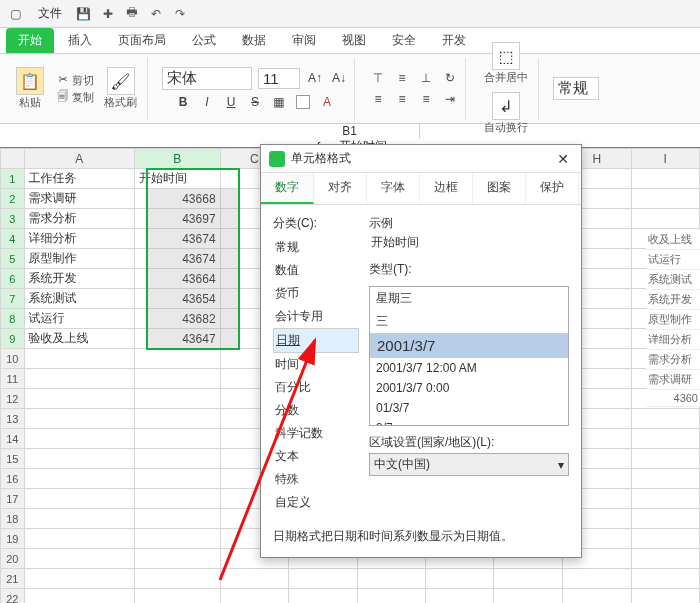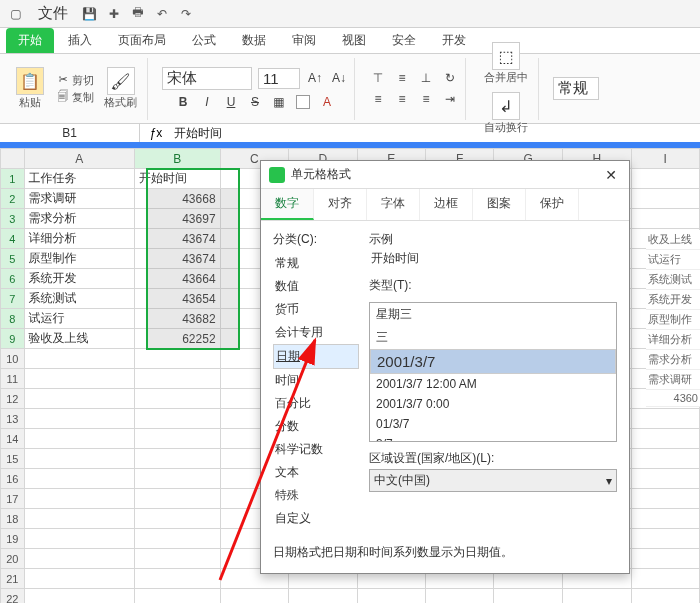--- a/index.html
+++ b/index.html
@@ -1,39 +1,39 @@
 <!DOCTYPE html>
 <html><head>
 <meta charset="utf-8">
 <style>
 * { box-sizing: border-box; margin: 0; padding: 0; font-family: "Microsoft YaHei", "SimSun", sans-serif; }
 body { background: #fff; width: 700px; height: 603px; overflow: hidden; font-size: 12px; color: #333; position: relative; }
 
 .titlebar { background: #f4f4f4; height: 28px; display: flex; align-items: center; border-bottom: 1px solid #d0d0d0; padding: 0 6px; gap: 4px; }
 .titlebar .tb-btn { width: 20px; height: 20px; display: flex; align-items: center; justify-content: center; color: #555; }
-.titlebar .file-menu { padding: 0 8px; font-size: 15px; cursor: pointer; }
+.titlebar .file-menu { padding: 0 8px; font-size: 12px; cursor: pointer; }
 
 .ribbon-tabs { height: 26px; display: flex; align-items: center; border-bottom: 1px solid #d0d0d0; padding-left: 6px; gap: 2px; }
 .ribbon-tab { padding: 4px 12px; font-size: 12px; color: #444; cursor: pointer; border-radius: 4px 4px 0 0; }
 .ribbon-tab.active { background: #27c24c; color: #fff; }
 
 .ribbon { height: 70px; background: #fafafa; border-bottom: 1px solid #d0d0d0; display: flex; align-items: center; padding: 4px 6px; gap: 8px; }
 .rgroup { display: flex; flex-direction: column; gap: 3px; align-items: center; padding: 0 6px; border-right: 1px solid #e0e0e0; height: 62px; justify-content: center; }
 .rgroup:last-child { border-right: none; }
 .r-row { display: flex; gap: 6px; align-items: center; }
 .r-sm { font-size: 11px; color: #555; }
 .r-ico { width: 18px; height: 18px; display: inline-flex; align-items: center; justify-content: center; color: #444; }
 .paste-big { display: flex; flex-direction: column; align-items: center; padding: 2px 4px; }
 .paste-big .ico { width: 28px; height: 28px; background: #ffe9a8; border: 1px solid #ccc; display: flex; align-items: center; justify-content: center; font-size: 16px; }
 .sel { border: 1px solid #ccc; background: #fff; font-size: 15px; padding: 1px 4px; }
 .font-select { width: 90px; }
 .size-select { width: 42px; }
 .swatch { width: 14px; height: 14px; border: 1px solid #999; display: inline-block; vertical-align: middle; }
 
-.cellref-bar { height: 24px; border-bottom: 6px solid #3b82f6; display: flex; align-items: center; }
+.cellref-bar { height: 24px; border-bottom: 1px solid #3b82f6; display: flex; align-items: center; flex-direction: column; }
 .cellref { width: 140px; border-right: 1px solid #d0d0d0; height: 100%; display: flex; align-items: center; justify-content: center; font-size: 12px; }
 .fx-area { display: flex; align-items: center; gap: 10px; padding: 0 8px; flex: 1; }
 .fx-ico { width: 16px; height: 16px; display: inline-flex; align-items: center; justify-content: center; color: #000000; }
 .formula { font-size: 12px; color: #222; }
 
 .sheet { position: absolute; top: 148px; left: 0; right: 0; bottom: 0; }
 .grid { border-collapse: collapse; font-size: 12px; }
 .grid th, .grid td { border: 1px solid #d6d6d6; }
 .col-hdr { background: #f0f0f0; color: #555; text-align: center; font-weight: normal; height: 20px; }
 .row-hdr { background: #f0f0f0; color: #555; text-align: center; font-weight: normal; width: 26px; height: 20px; font-size: 11px; }
@@ -41,21 +41,21 @@
 td.cell { padding: 0 4px; height: 20px; white-space: nowrap; }
 .colA { width: 120px; }
 .colB { width: 92px; }
 .colOther { width: 82px; }
 .num { text-align: right; }
 
 .sel-range { position: absolute; border: 2px solid #1aab40; pointer-events: none; }
 .sel-fill { position: absolute; background: rgba(150,150,150,0.22); pointer-events: none; }
 .sel-hdr-active { background: #d7f3de !important; color: #1b7a35; }
 
-.dialog { position: absolute; top: 160px; left: 260px; width: 370px; background: #fff; border: 1px solid #888; box-shadow: 0 4px 10px rgba(0,0,0,.25); z-index: 50; }
+.dialog { position: absolute; top: 144px; left: 260px; width: 322px; background: #fff; border: 1px solid #888; box-shadow: 0 4px 10px rgba(0,0,0,.25); z-index: 50; }
 .dlg-title { height: 28px; display: flex; align-items: center; padding: 0 8px; border-bottom: 1px solid #ddd; font-size: 12px; }
 .dlg-title .tico { width: 16px; height: 16px; background: #27c24c; border-radius: 3px; margin-right: 6px; display: inline-block; }
 .dlg-title .close { margin-left: auto; font-size: 14px; color: #333; cursor: pointer; padding: 0 4px; }
 .dlg-tabs { display: flex; border-bottom: 1px solid #ddd; }
 .dlg-tab { padding: 6px 14px; font-size: 12px; color: #444; cursor: pointer; border-right: 1px solid #eee; }
 .dlg-tab.active { border-bottom: 2px solid #27c24c; color: #15803d; background: #fafafa; }
 .dlg-body { padding: 10px 12px 14px 12px; display: flex; gap: 10px; }
 .cat-col { width: 86px; }
 .cat-label { font-size: 12px; margin-bottom: 4px; }
 .cat-list { border: 0; }
@@ -287,21 +287,21 @@
           <td class="cell colOther"></td>
           <td class="cell colOther"></td>
           <td class="cell colOther"></td>
           <td class="cell colOther"></td>
           <td class="cell colOther"></td>
           <td class="cell colOther"></td>
         </tr>
     <tr>
           <th class="row-hdr sel-hdr-active">9</th>
         <td class="cell colA">验收及上线</td>
-        <td class="cell colB num">62252</td>
+        <td class="cell colB num">43647</td>
         <td class="cell colOther"></td>
           <td class="cell colOther"></td>
           <td class="cell colOther"></td>
           <td class="cell colOther"></td>
           <td class="cell colOther"></td>
           <td class="cell colOther"></td>
           <td class="cell colOther"></td>
         </tr>
     <tr>
           <th class="row-hdr">10</th>

